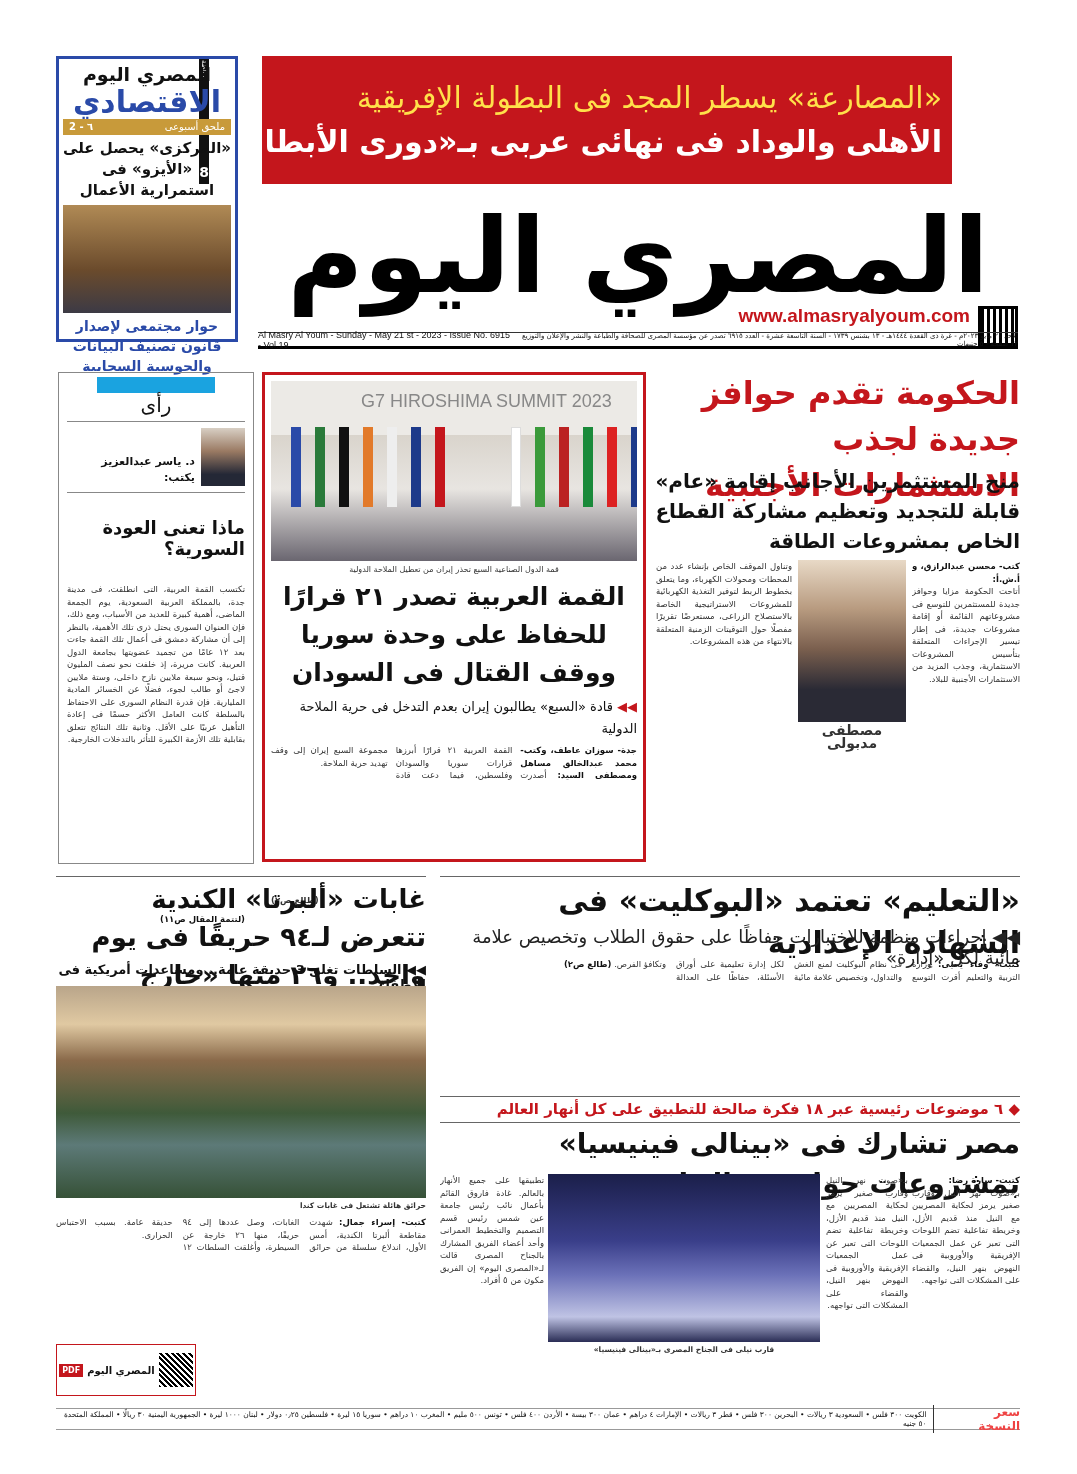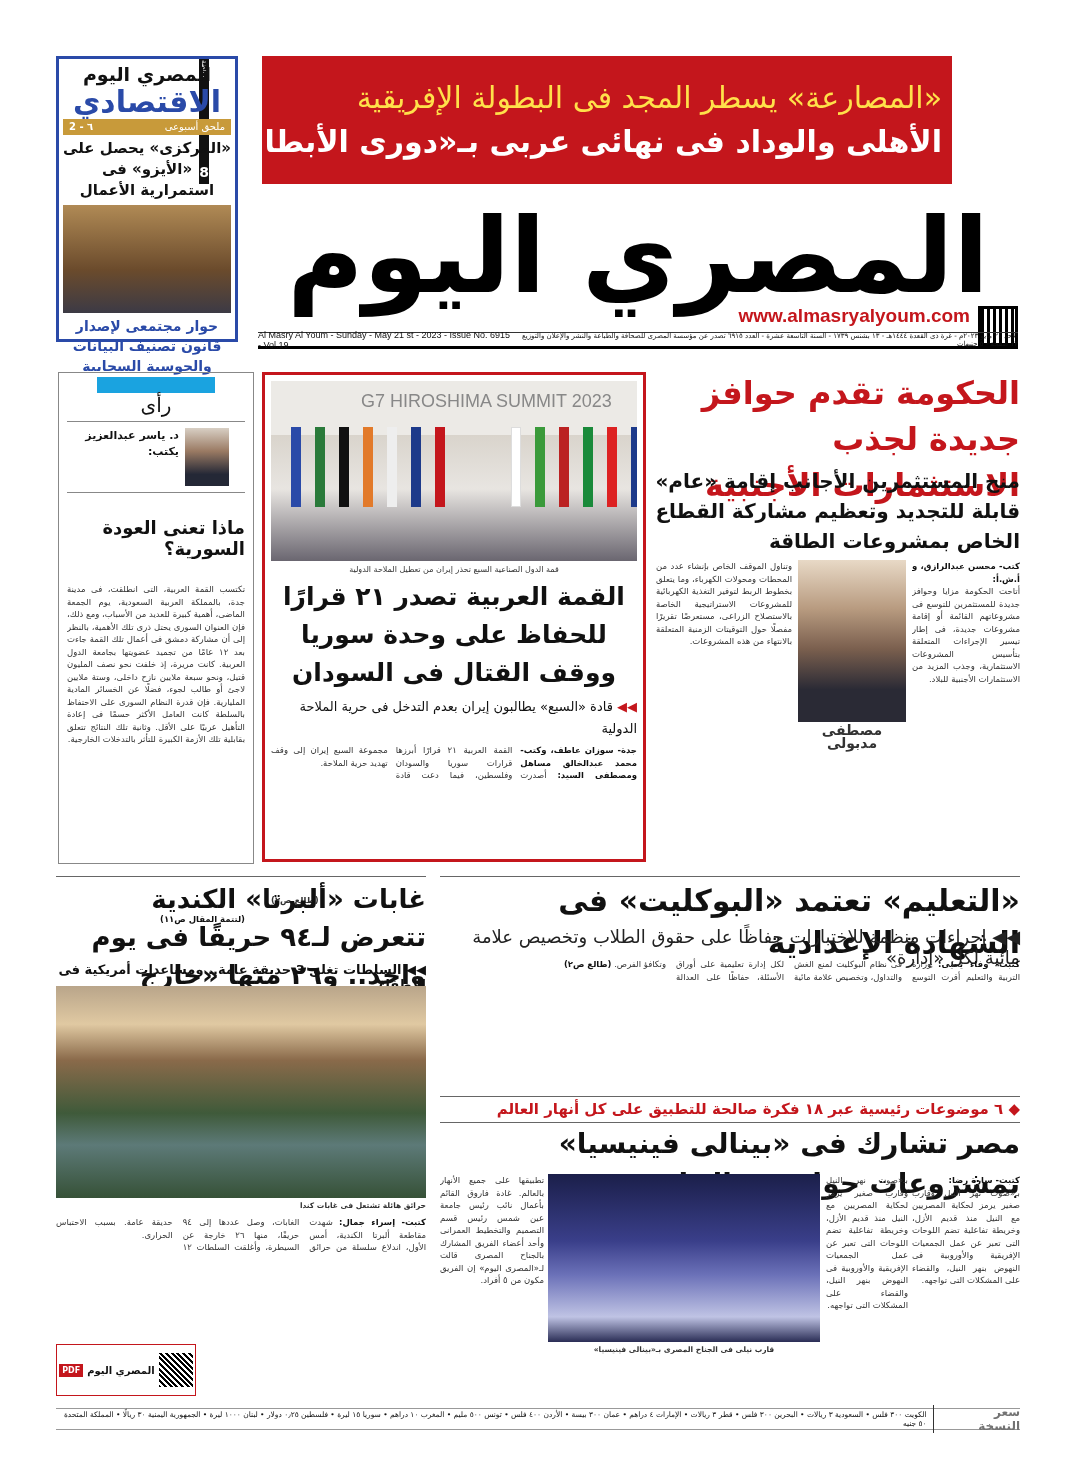--- a/index.html
+++ b/index.html
@@ -40,37 +40,37 @@
   .g7img .title{position:absolute;left:90px;top:10px;font-family:"Liberation Sans",sans-serif;color:#888;font-size:18px;direction:ltr}
   .flag{position:absolute;top:46px;width:10px;height:80px}
   .g7cap{font-size:8px;color:#333;text-align:center;margin-top:4px}
   .g7h{font-size:25px;font-weight:bold;line-height:38px;text-align:center;margin-top:4px}
   .g7sub{font-size:13px;font-weight:normal;line-height:22px;text-align:right;margin-top:4px}
   
   .opin{left:58px;top:372px;width:196px;height:492px;border:1px solid #888;padding:4px 8px}
   .opin .blue{height:16px;background:#1aa3e0;margin:0 30px}
   .opin .lbl{text-align:center;font-size:20px;font-family:"DejaVu Serif",serif}
   .opin .rule{border-top:1px solid #888;margin:4px 0}
-  .auth{display:flex;gap:6px;align-items:flex-start;margin:6px 16px}
+  .auth{display:flex;gap:6px;align-items:flex-end;margin:6px 0}
   .auth .ph{width:44px;height:58px;background:linear-gradient(180deg,#d8cfc4,#9a7a63 40%,#242836 80%)}
   .auth .nm{font-size:11px;font-weight:bold;line-height:16px}
   .opin .h{font-size:18px;font-weight:bold;margin:24px 0}
   
   .sep{border-top:1px solid #666}
   .edu-h{left:440px;top:880px;width:580px;font-size:30px;font-weight:bold;text-align:right;line-height:42px}
   .edu-sub{left:440px;top:926px;width:580px;font-size:18px;text-align:right;color:#222}
   .fire-h{left:56px;top:880px;width:370px;font-size:26px;font-weight:bold;text-align:right;line-height:38px}
   .fire-sub{left:56px;top:962px;width:370px;font-size:13px;font-weight:bold;text-align:right}
   .fire-img{left:56px;top:986px;width:370px;height:212px;background:linear-gradient(180deg,#b9a58a,#e0c9a2 18%,#8a6a4a 35%,#3f5a3a 60%,#5d7a78 75%,#365137 100%)}
   .nile-kicker{left:440px;top:1100px;width:580px;font-size:15px;font-weight:bold;color:#c4161c;text-align:right}
   .nile-h{left:440px;top:1124px;width:580px;font-size:28px;font-weight:bold;text-align:right;line-height:40px}
   .nile-img{left:548px;top:1174px;width:272px;height:168px;background:linear-gradient(180deg,#1b1f4a,#3a3f8a 40%,#6b71b8 60%,#bfc3e4 85%,#2a2d55)}
   .pdfbox{left:56px;top:1344px;width:140px;height:52px;border:1px solid #c4161c;display:flex;align-items:center;justify-content:space-around;font-size:8px}
   .price{left:56px;top:1408px;width:964px;border-top:1px solid #999;border-bottom:1px solid #999;height:22px;display:flex;align-items:center;font-size:7.5px;gap:6px}
-  .price .lbl{font-size:12px;font-weight:bold;color:#737373;border-left:1px solid #333;padding-left:16px}
+  .price .lbl{font-size:12px;font-weight:bold;color:#ef4444;border-left:1px solid #333;padding-left:16px}
 </style>
 </head>
 <body>
 
 <div class="abs banner">
   <div class="photo">
     
     
   </div>
   <div class="heads">

